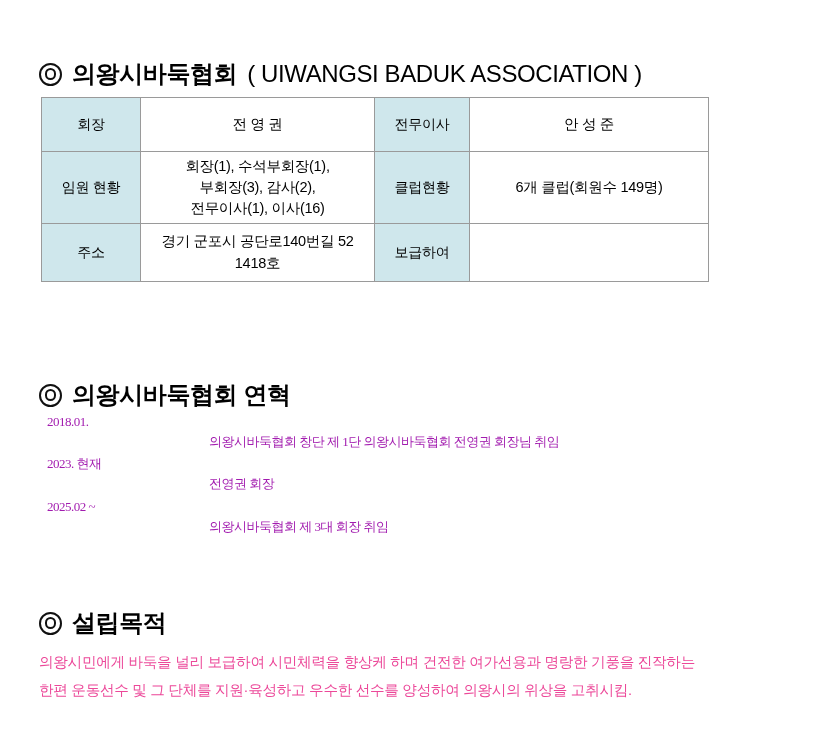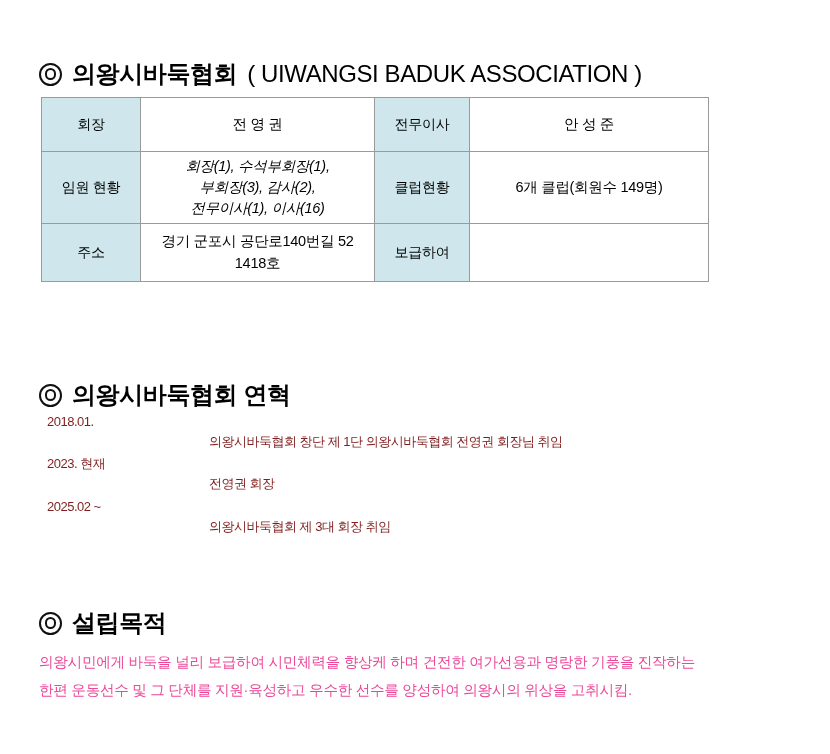--- a/index.html
+++ b/index.html
@@ -95,23 +95,23 @@
   
   #history-head {
     position: absolute;
     left: 39px;
     top: 379px;
   }
   #history-list {
     position: absolute;
     left: 47px;
     top: 411px;
-    font-family: Liberation Sans, sans-serif;
+    font-family: Liberation Serif, serif;
     font-size: 13px;
-    color: #7f1d1d;
+    color: #a21caf;
     line-height: 1.72;
   }
   #history-list .row {
     display: flex;
   }
   #history-list .date {
     width: 162px;
     flex: none;
     letter-spacing: -0.5px;
   }
@@ -158,21 +158,21 @@
     </colgroup>
     <tbody>
       <tr class="r1">
         <td class="lbl">회장</td>
         <td class="spaced">전 영 권</td>
         <td class="lbl">전무이사</td>
         <td class="spaced">안 성 준</td>
       </tr>
       <tr class="r2">
         <td class="lbl">임원 현황</td>
-        <td style="white-space: pre-line; font-style: italic;">회장(1), 수석부회장(1),
+        <td style="white-space: pre-line;">회장(1), 수석부회장(1),
 부회장(3), 감사(2),
 전무이사(1), 이사(16)</td>
         <td class="lbl">클럽현황</td>
         <td>6개 클럽(회원수 149명)</td>
       </tr>
       <tr class="r3">
         <td class="lbl">주소</td>
         <td style="white-space: pre-line;">경기 군포시 공단로140번길 52
 1418호</td>
         <td class="lbl">보급하여</td>

